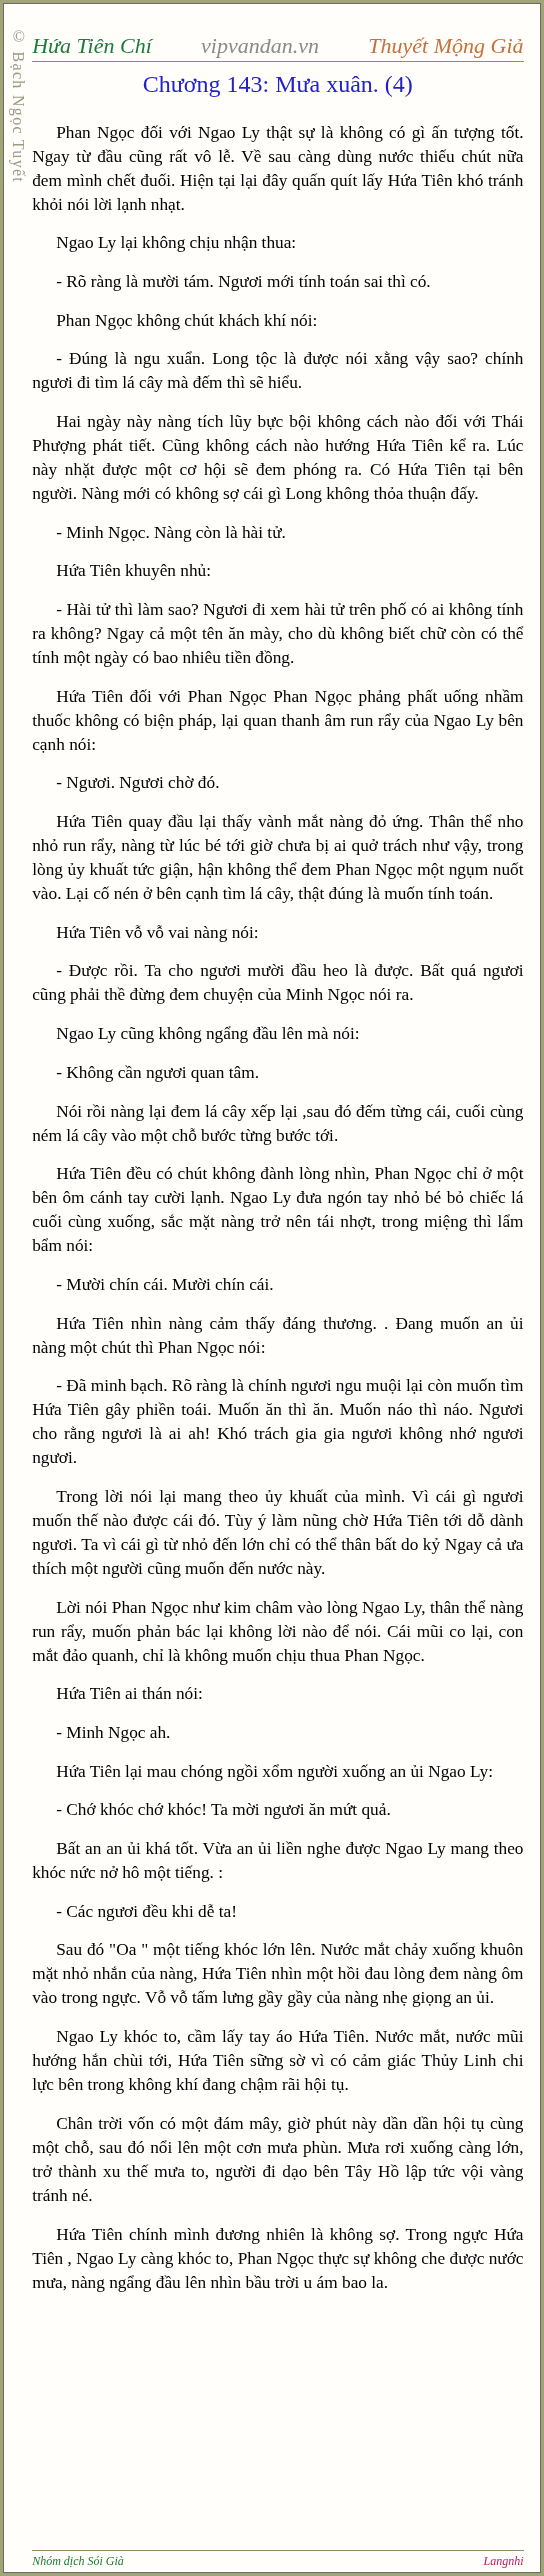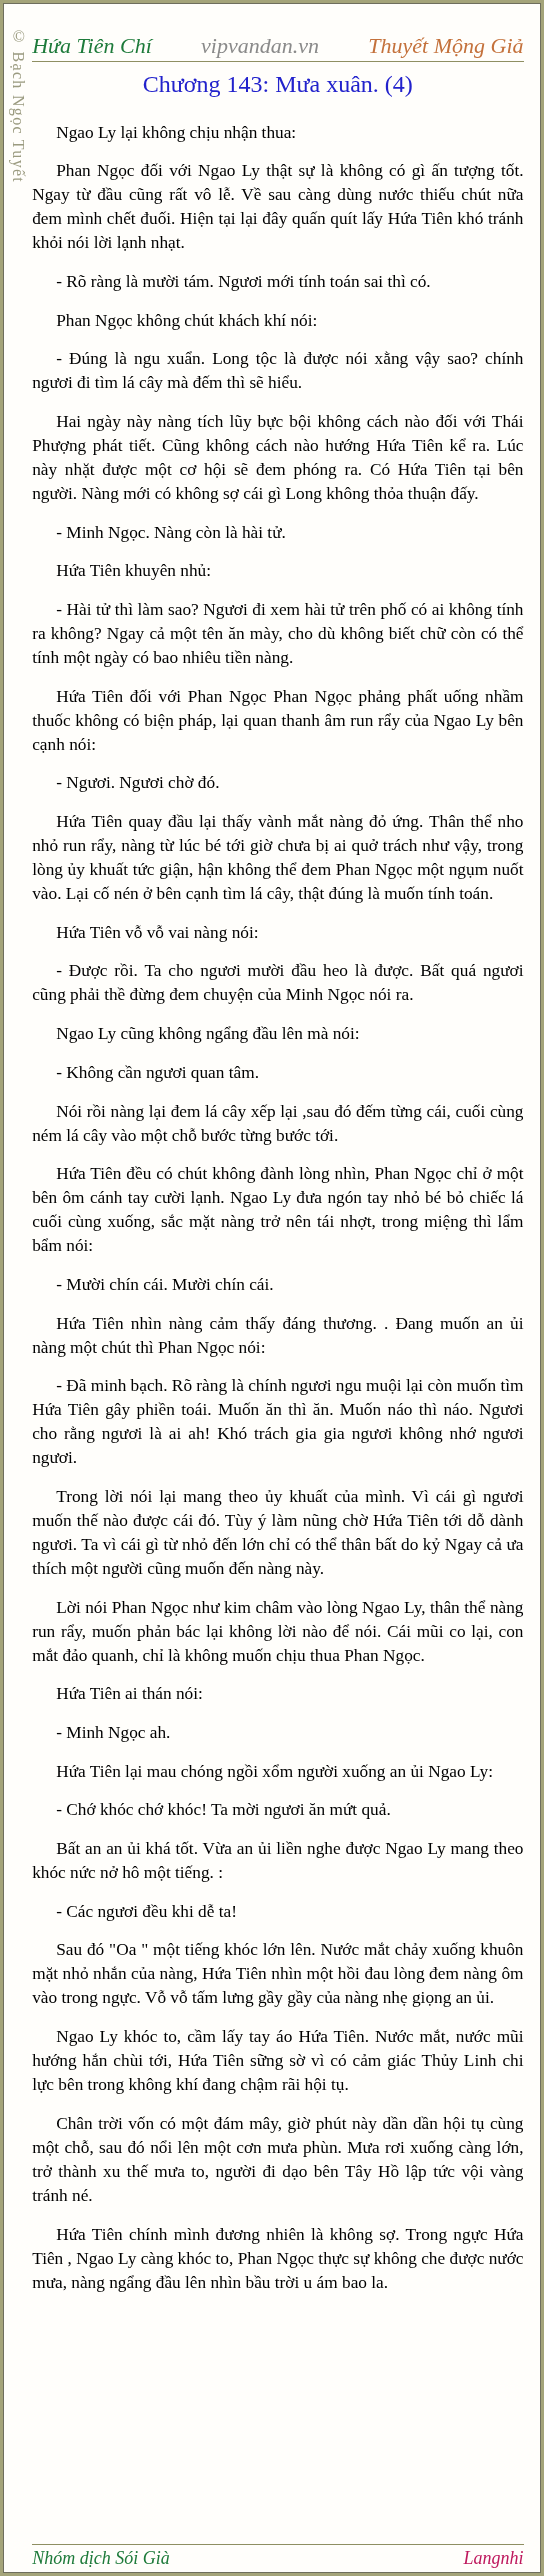--- a/index.html
+++ b/index.html
@@ -63,21 +63,21 @@
   }
   .page-footer {
     position: absolute;
     left: 28px; right: 16.7px; bottom: 1.9px;
     border-top: 1.9px solid #8f8f62;
     padding: 2.6px 0 1.9px 0;
     display: flex;
     justify-content: space-between;
     align-items: baseline;
     font-style: italic;
-    font-size: 18px;
+    font-size: 12px;
     background: #fffefb;
   }
   .footer-left  { color: #1d7a3a; }
   .footer-right { color: #be185d; }
 </style>
 </head>
 <body>
 
 <div class="frame">
 
@@ -85,42 +85,42 @@
     <span class="book-title">Hứa Tiên Chí</span>
     <span class="site-name">vipvandan.vn</span>
     <span class="author-name">Thuyết Mộng Giả</span>
   </div>
 
   <h1 class="chapter-title">Chương 143: Mưa xuân. (4)</h1>
 
   <div class="watermark">© Bạch Ngọc Tuyết</div>
 
   <div class="chapter-body">
+      <p class="para">Phan Ngọc đối với Ngao Ly thật sự là không có gì ấn tượng tốt. Ngay từ đầu cũng rất vô lễ. Về sau càng dùng nước thiếu chút nữa đem mình chết đuối. Hiện tại lại đây quấn quít lấy Hứa Tiên khó tránh khỏi nói lời lạnh nhạt.</p>
       <p class="para">Ngao Ly lại không chịu nhận thua:</p>
-      <p class="para">Phan Ngọc đối với Ngao Ly thật sự là không có gì ấn tượng tốt. Ngay từ đầu cũng rất vô lễ. Về sau càng dùng nước thiếu chút nữa đem mình chết đuối. Hiện tại lại đây quấn quít lấy Hứa Tiên khó tránh khỏi nói lời lạnh nhạt.</p>
       <p class="para">- Rõ ràng là mười tám. Ngươi mới tính toán sai thì có.</p>
       <p class="para">Phan Ngọc không chút khách khí  nói:</p>
       <p class="para">- Đúng là ngu xuẩn. Long tộc là được nói xằng vậy sao? chính ngươi đi tìm lá cây mà đếm thì sẽ hiểu.</p>
       <p class="para">Hai ngày này nàng tích lũy  bực bội không cách nào đối với Thái Phượng phát tiết. Cũng không cách nào hướng Hứa Tiên kể ra. Lúc này nhặt được một cơ hội sẽ đem phóng ra. Có Hứa Tiên tại bên người. Nàng mới có không sợ cái gì Long không thỏa thuận đấy.</p>
       <p class="para">- Minh Ngọc. Nàng còn là hài tử.</p>
       <p class="para">Hứa Tiên khuyên nhủ:</p>
-      <p class="para">- Hài tử thì làm sao? Ngươi đi xem hài tử trên phố có ai không tính ra không? Ngay cả một tên ăn mày, cho dù không biết chữ còn có thể tính một ngày có bao nhiêu tiền nàng.</p>
+      <p class="para">- Hài tử thì làm sao? Ngươi đi xem hài tử trên phố có ai không tính ra không? Ngay cả một tên ăn mày, cho dù không biết chữ còn có thể tính một ngày có bao nhiêu tiền đồng.</p>
       <p class="para">Hứa Tiên đối với Phan Ngọc Phan Ngọc phảng phất uống nhầm thuốc không có biện pháp, lại quan thanh âm run rẩy của Ngao Ly bên cạnh nói:</p>
       <p class="para">- Ngươi. Ngươi chờ đó.</p>
       <p class="para">Hứa Tiên quay đầu lại thấy vành mắt nàng đỏ ứng. Thân thể nho nhỏ run rẩy, nàng từ lúc bé tới giờ chưa bị ai quở trách như vậy, trong lòng ủy khuất tức giận, hận không thể đem Phan Ngọc một ngụm nuốt vào. Lại cố nén ở bên cạnh tìm lá cây, thật đúng là muốn tính toán.</p>
       <p class="para">Hứa Tiên vỗ vỗ vai nàng nói:</p>
       <p class="para">- Được rồi. Ta cho ngươi mười đầu heo là được. Bất quá ngươi cũng phải thề đừng đem chuyện của Minh Ngọc nói ra.</p>
       <p class="para">Ngao Ly cũng không ngẩng đầu lên mà nói:</p>
       <p class="para">- Không cần ngươi quan tâm.</p>
       <p class="para">Nói rồi nàng lại đem lá cây xếp lại ,sau đó đếm từng cái, cuối cùng ném lá cây vào một chỗ bước từng bước tới.</p>
       <p class="para">Hứa Tiên đều có chút không đành lòng nhìn, Phan Ngọc chỉ ở một bên ôm cánh tay cười lạnh. Ngao Ly đưa ngón tay nhỏ bé bỏ chiếc lá cuối cùng xuống, sắc mặt nàng trở nên tái nhợt, trong miệng thì lẩm bẩm nói:</p>
       <p class="para">- Mười chín cái. Mười chín cái.</p>
       <p class="para">Hứa Tiên nhìn nàng cảm thấy đáng thương. . Đang muốn an ủi nàng một chút thì Phan Ngọc nói:</p>
       <p class="para">- Đã minh bạch. Rõ ràng là chính ngươi ngu muội lại còn muốn tìm Hứa Tiên gây phiền toái. Muốn ăn thì ăn. Muốn náo thì náo. Ngươi cho rằng ngươi là ai ah! Khó trách gia gia ngươi không nhớ ngươi ngươi.</p>
-      <p class="para">Trong lời nói lại mang theo ủy khuất của mình. Vì cái gì ngươi muốn thế nào được cái đó. Tùy ý làm nũng chờ Hứa Tiên tới dỗ dành ngươi. Ta vì cái gì từ nhỏ đến lớn chỉ có thể thân bất do kỷ Ngay cả ưa thích một người cũng muốn đến nàng này.</p>
+      <p class="para">Trong lời nói lại mang theo ủy khuất của mình. Vì cái gì ngươi muốn thế nào được cái đó. Tùy ý làm nũng chờ Hứa Tiên tới dỗ dành ngươi. Ta vì cái gì từ nhỏ đến lớn chỉ có thể thân bất do kỷ Ngay cả ưa thích một người cũng muốn đến nước này.</p>
       <p class="para">Lời nói Phan Ngọc như kim châm vào lòng Ngao Ly, thân thể nàng run rẩy, muốn phản bác lại không lời nào để nói. Cái mũi co lại, con mắt đảo quanh, chỉ là không muốn chịu thua Phan Ngọc.</p>
       <p class="para">Hứa Tiên ai thán nói:</p>
       <p class="para">- Minh Ngọc ah.</p>
       <p class="para">Hứa Tiên lại mau chóng ngồi xổm người xuống an ủi Ngao Ly:</p>
       <p class="para">- Chớ khóc chớ khóc! Ta mời ngươi ăn mứt quả.</p>
       <p class="para">Bất an an ủi khá tốt. Vừa an ủi liền nghe được Ngao Ly mang theo khóc nức nở hô một tiếng. :</p>
       <p class="para">- Các ngươi đều khi dễ ta!</p>
       <p class="para">Sau đó "Oa "  một tiếng khóc lớn lên. Nước mắt chảy xuống khuôn mặt nhỏ nhắn của nàng, Hứa Tiên nhìn một hồi đau lòng đem nàng ôm vào trong ngực. Vỗ vỗ tấm lưng gầy gầy của nàng nhẹ giọng an ủi.</p>
       <p class="para">Ngao Ly khóc to, cầm lấy tay áo Hứa Tiên. Nước mắt, nước mũi hướng hắn chùi tới, Hứa Tiên sững sờ vì có cảm giác Thủy Linh chi lực bên trong không khí đang chậm rãi hội tụ.</p>
       <p class="para">Chân trời vốn có một đám mây, giờ phút này dần dần hội tụ cùng một chỗ, sau đó nổi lên một cơn mưa phùn. Mưa rơi xuống càng lớn, trở thành xu thế mưa to, người đi dạo bên Tây Hồ lập tức vội vàng tránh né.</p>

